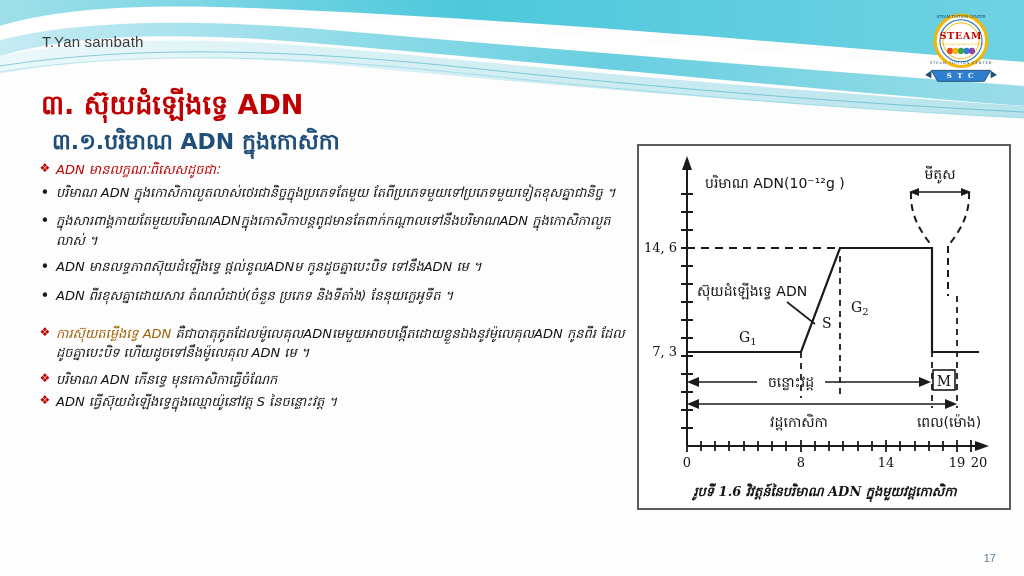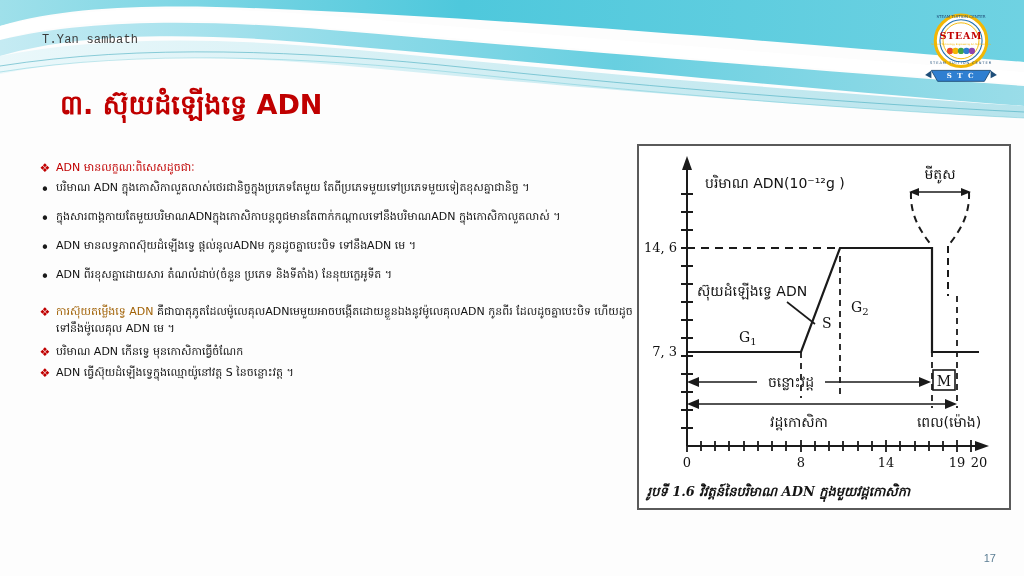--- a/index.html
+++ b/index.html
@@ -15,70 +15,71 @@
     background:#fdfdfd;
     overflow:hidden;
   }
 
   
   .wave-layer { position:absolute; top:0; left:0; width:1024px; height:120px; pointer-events:none; }
 
   
   #author {
     position:absolute; left:42px; top:33px;
-    font-size:12px; color:#3b3b3b; letter-spacing:.2px;
-    font-family:Liberation Mono, monospace;
+    font-size:15px; color:#3b3b3b; letter-spacing:.2px;
+    font-family:Liberation Sans, sans-serif;
   }
 
   
   #logo { position:absolute; right:24px; top:8px; width:78px; height:78px; }
 
   
   #title-main {
-    position:absolute; left:60px; top:88px;
+    position:absolute; left:41px; top:88px;
     font-size:27px; font-weight:bold; color:#c00000;
     font-family:"DejaVu Sans",sans-serif; white-space:nowrap;
   }
   #title-sub {
     position:absolute; left:52px; top:128px;
     font-size:22px; font-weight:bold; color:#1f4e79;
     font-family:"DejaVu Sans",sans-serif; white-space:nowrap;
   }
 
   
   #body-col { position:absolute; left:34px; top:160px; width:600px; }
 
   .line { display:flex; align-items:flex-start; margin-bottom:3px; }
   .bullet-mark {
     flex:0 0 auto; width:22px; text-align:center;
     font-size:13px; line-height:1.45;
   }
   .bullet-mark.diamond { color:#c00000; font-size:12px; }
   .bullet-mark.dot     { color:#1a1a1a; font-size:15px; }
   .btext {
-    flex:1 1 auto; font-size:11px; line-height:1.5;
-    color:#111111; font-family:"DejaVu Sans",sans-serif;
+    flex:1 1 auto; font-size:13px; line-height:1.5;
+    color:#111111; font-family:"DejaVu Sans",sans-serif;font-style:italic;
   }
   .btext.red  { color:#c00000; }
   .btext.dark { color:#111111; }
   .para { margin-bottom:7px; }
   .spacer { height:9px; }
 
   
   #figure {
     position:absolute; left:637px; top:144px;
     width:374px; height:366px;
     border:2px solid #5a5a5a; background:#ffffff;
   }
   #figure svg { display:block; }
   #fig-caption {
     position:absolute; left:8px; bottom:6px; right:6px;
     font-size:13px; font-style:italic; font-weight:bold;
     color:#141414; font-family:"DejaVu Serif",serif;
     white-space:nowrap;
+    text-align:center;
   }
 
   
   #page-num {
     position:absolute; right:28px; bottom:12px;
     font-size:11px; color:#5b7d93;
     font-family:"Liberation Sans",sans-serif;
     margin-top:32px;
   }
 </style>
@@ -134,20 +135,21 @@
       <circle cx="64" cy="55" r="4" fill="#8e44ad"></circle>
     </g>
     <text x="50" y="72" text-anchor="middle" font-size="4.6" fill="#1f4e79" font-family="DejaVu Sans, sans-serif" letter-spacing="1.2">STEAM TUITION CENTER</text>
     <path d="M12,80 L88,80 L80,94 L20,94 Z" fill="#2f7fd1" stroke="#1f4e79" stroke-width="1.2"></path>
     <path d="M12,80 L4,86 L12,90 Z" fill="#1f4e79"></path>
     <path d="M88,80 L96,86 L88,90 Z" fill="#1f4e79"></path>
     <text x="50" y="90" text-anchor="middle" font-size="9" font-weight="bold" fill="#ffffff" font-family="DejaVu Serif, serif" letter-spacing="2">S T C</text>
   </svg>
 
   <div id="title-main">៣. ស៊ុយដំឡើងទ្វេ ADN</div>
+  <div id="title-sub">៣.១.បរិមាណ ADN ក្នុងកោសិកា</div>
 
   <div id="body-col">
 
     <div class="line">
       <span class="bullet-mark diamond">❖</span>
       <span class="btext red">ADN មានលក្ខណៈពិសេសដូចជាៈ</span>
     </div>
 
     <div class="line para">
       <span class="bullet-mark dot">•</span>

